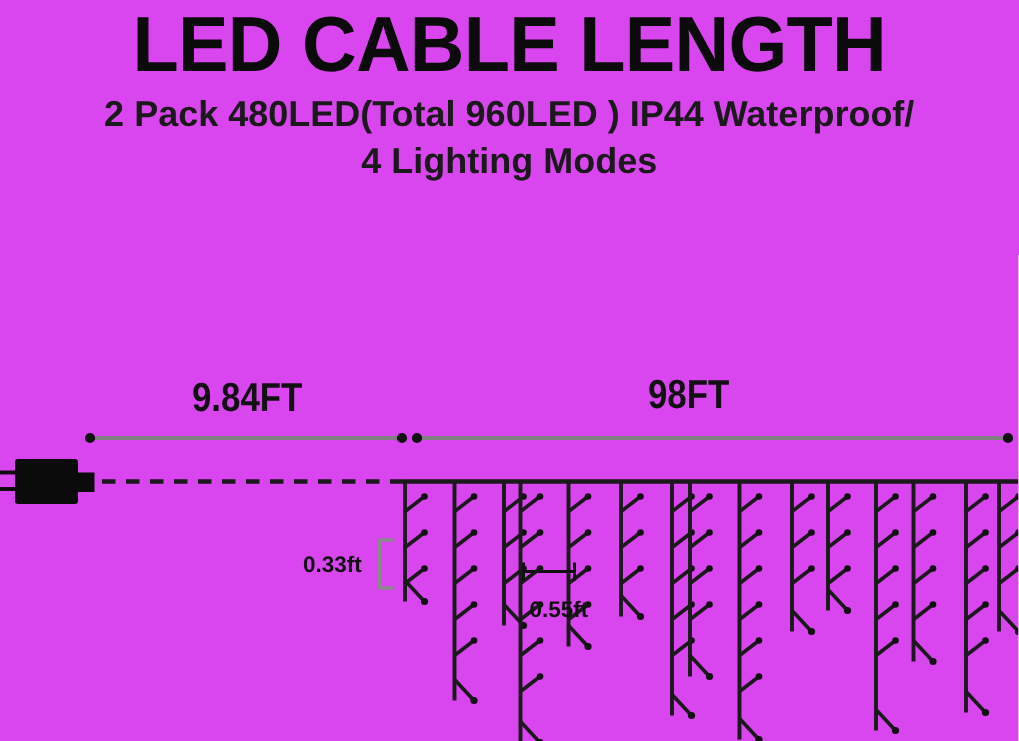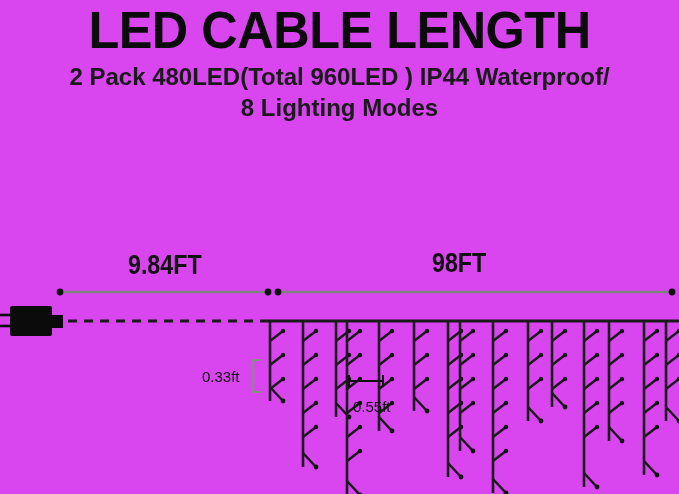--- a/index.html
+++ b/index.html
@@ -76,21 +76,21 @@
     transform-origin: left top;
   }
   #label-98 {
     left: 432px;
     top: 250px;
     transform-origin: left top;
   }
   .dim-label-small {
     position: absolute;
     font-family: "Liberation Sans", sans-serif;
-    font-weight: normal;
+    font-weight: bold;
     font-size: 15px;
     line-height: 15px;
     color: #111111;
     white-space: nowrap;
   }
   #label-033 {
     left: 202px;
     top: 369px;
   }
   #label-055 {
@@ -99,21 +99,21 @@
   }
 </style>
 </head>
 <body>
 
 <div id="page">
 
   <div id="header-block">
     <div id="main-title">LED CABLE LENGTH</div>
     <div class="subtitle-line" id="subtitle-1">2 Pack 480LED(Total 960LED ) IP44 Waterproof/</div>
-    <div class="subtitle-line" id="subtitle-2">8 Lighting Modes</div>
+    <div class="subtitle-line" id="subtitle-2">4 Lighting Modes</div>
   </div>
 
   <div id="diagram">
     <svg width="679" height="494" viewBox="0 0 679 494">
       <g id="svg-root">
           <line x1="60" y1="292" x2="268" y2="292" stroke="#808080" stroke-width="2.6"></line>
           <line x1="278" y1="292" x2="672" y2="292" stroke="#808080" stroke-width="2.6"></line>
           <circle cx="60" cy="292" r="3.4" fill="#111111"></circle>
           <circle cx="268" cy="292" r="3.4" fill="#111111"></circle>
           <circle cx="278" cy="292" r="3.4" fill="#111111"></circle>

